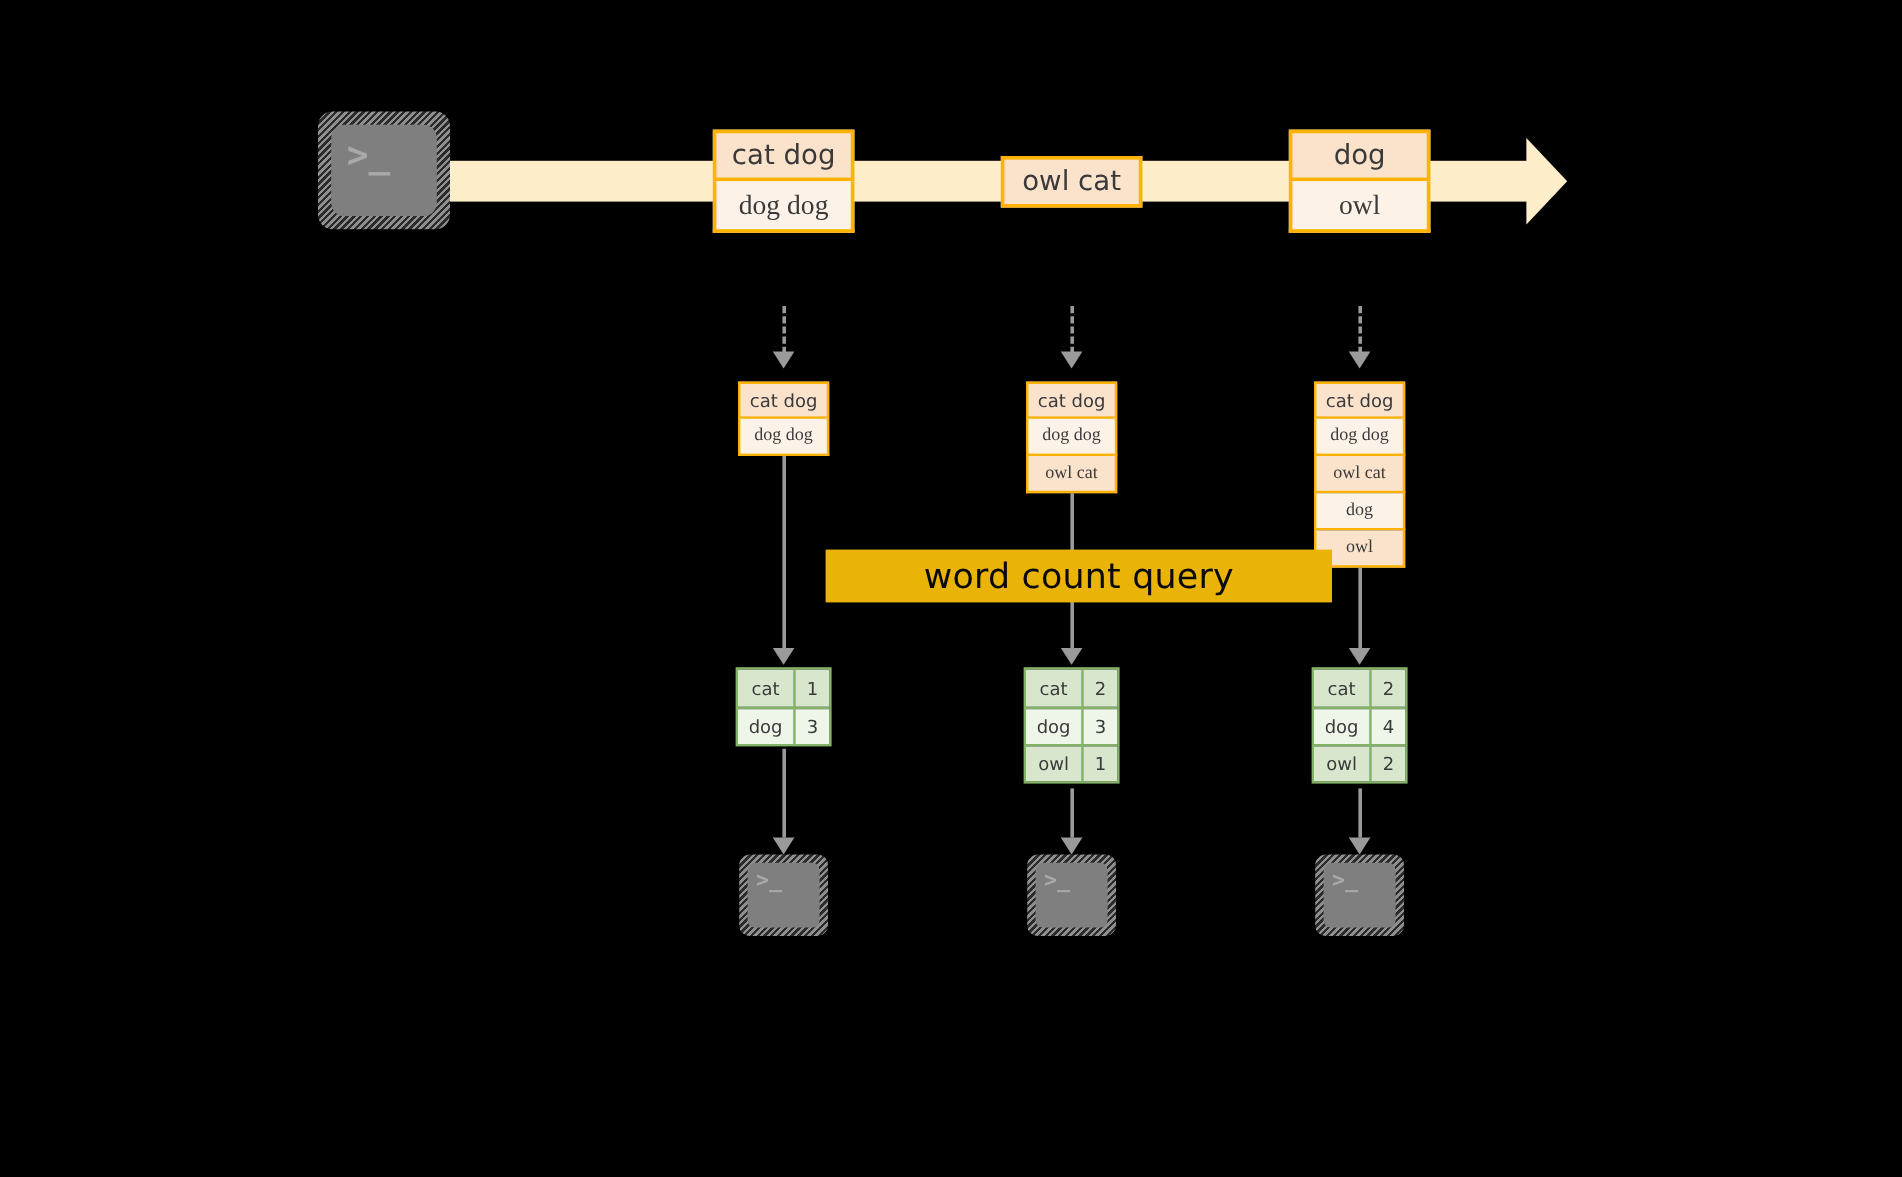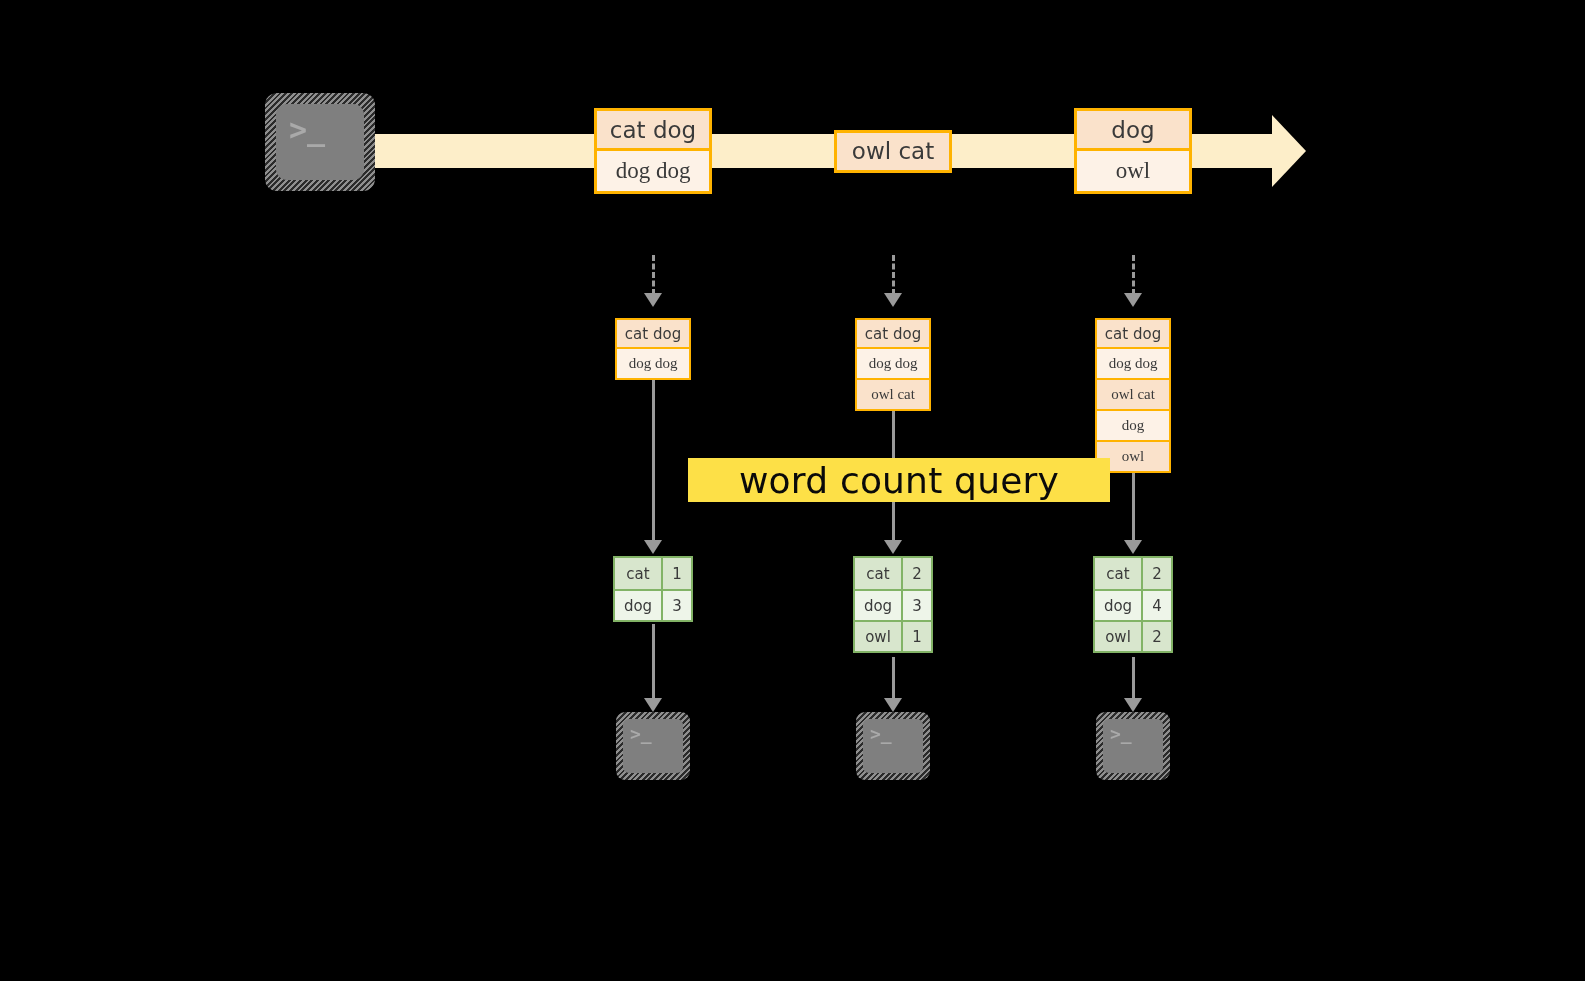--- a/index.html
+++ b/index.html
@@ -115,23 +115,23 @@
     position:absolute;
     width:0; height:0;
     border-left:9px solid transparent;
     border-right:9px solid transparent;
     border-top:14px solid #9a9a9a;
   }
 
   
   .query-label {
     position:absolute;
-    background:#fde047;
+    background:#eab308;
     color:#0a0a0a;
-    font-size:36px;
+    font-size:29px;
     display:flex;
     align-items:center;
     justify-content:center;
     letter-spacing:0.2px;
   }
 </style>
 </head>
 <body>
 
 <div id="canvas">

